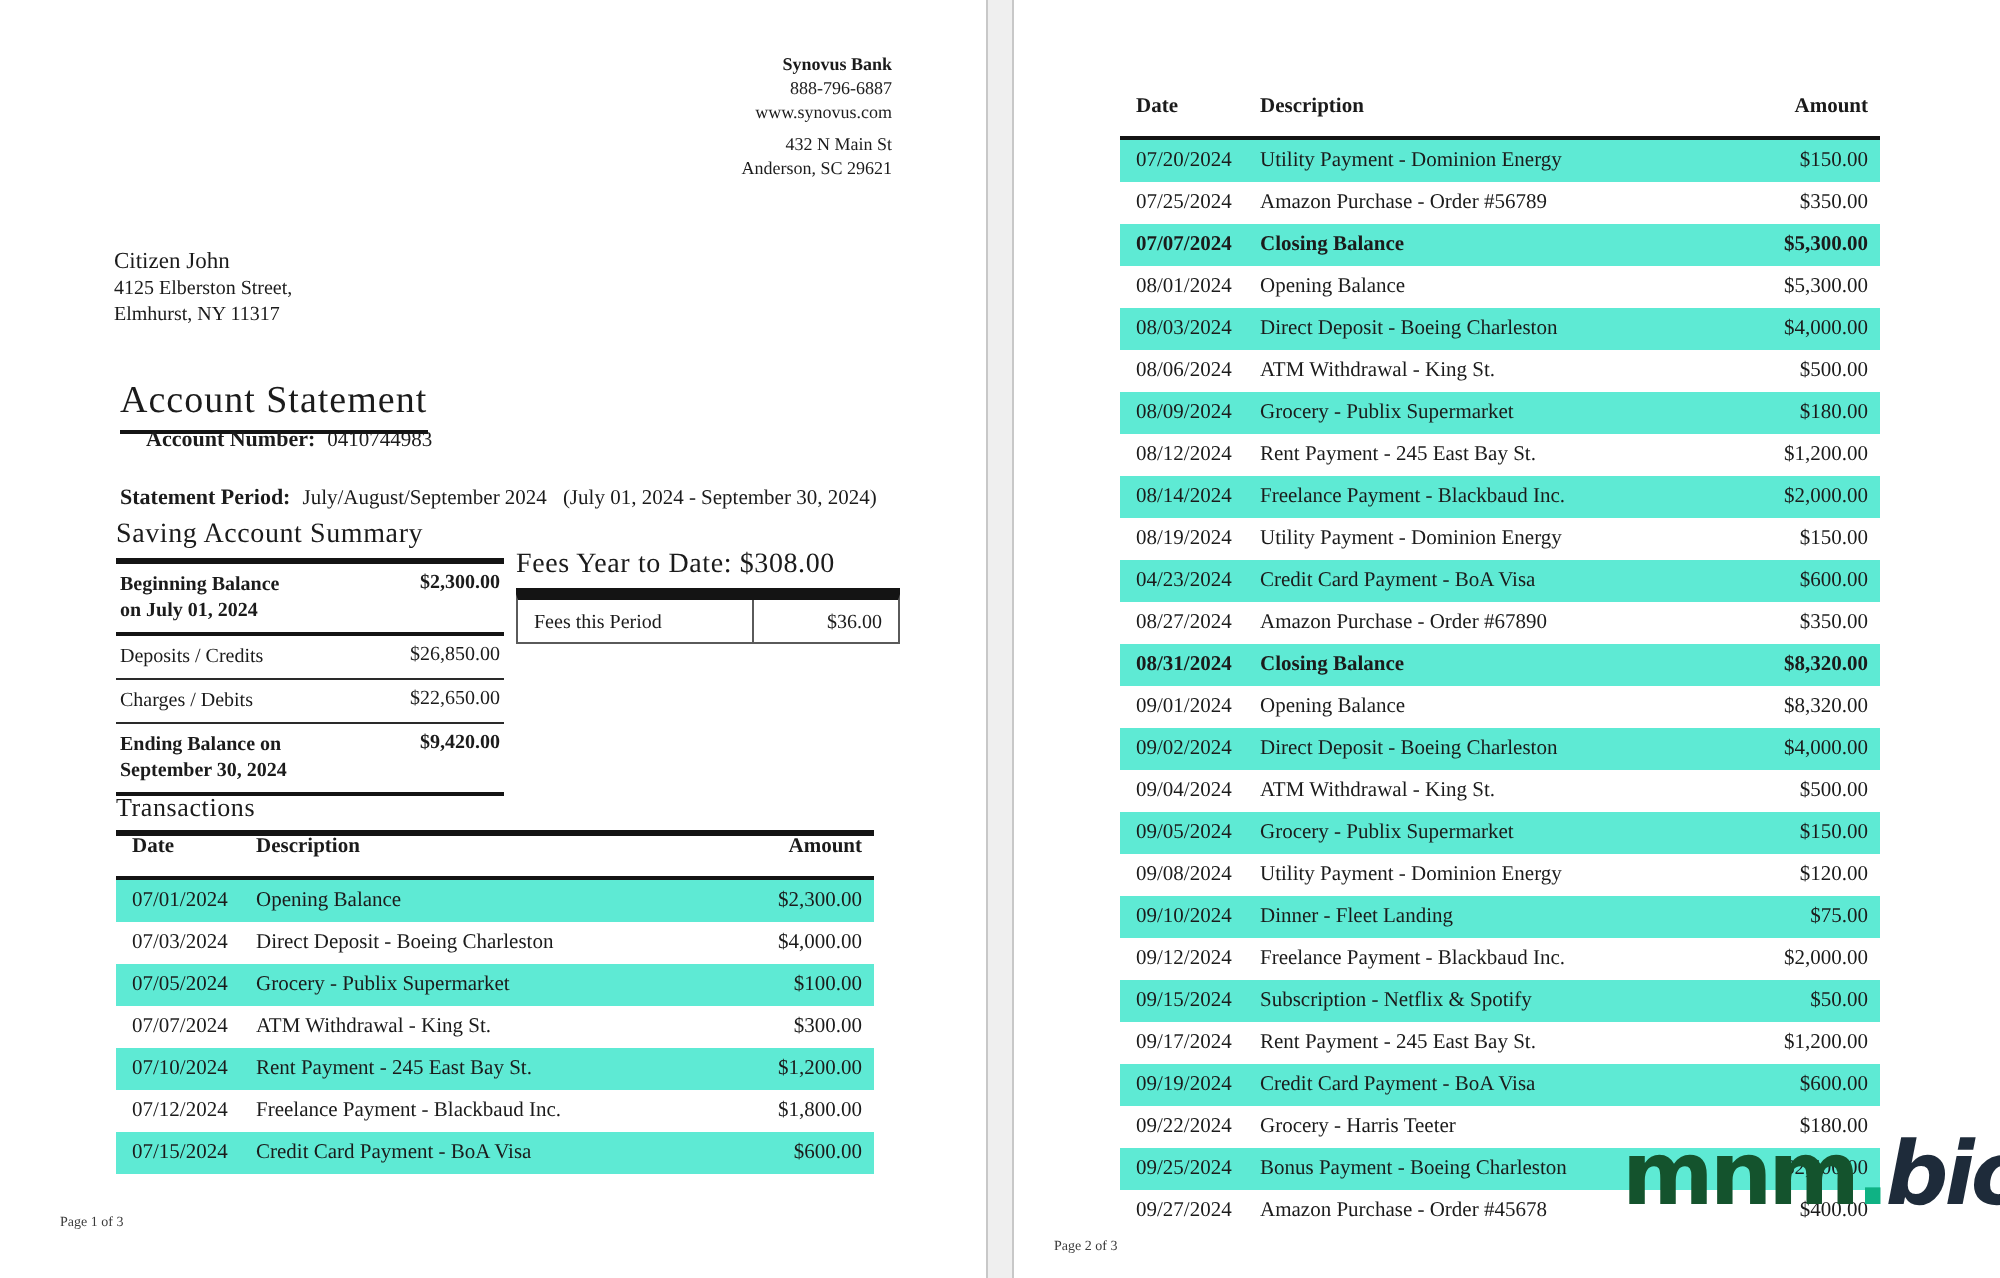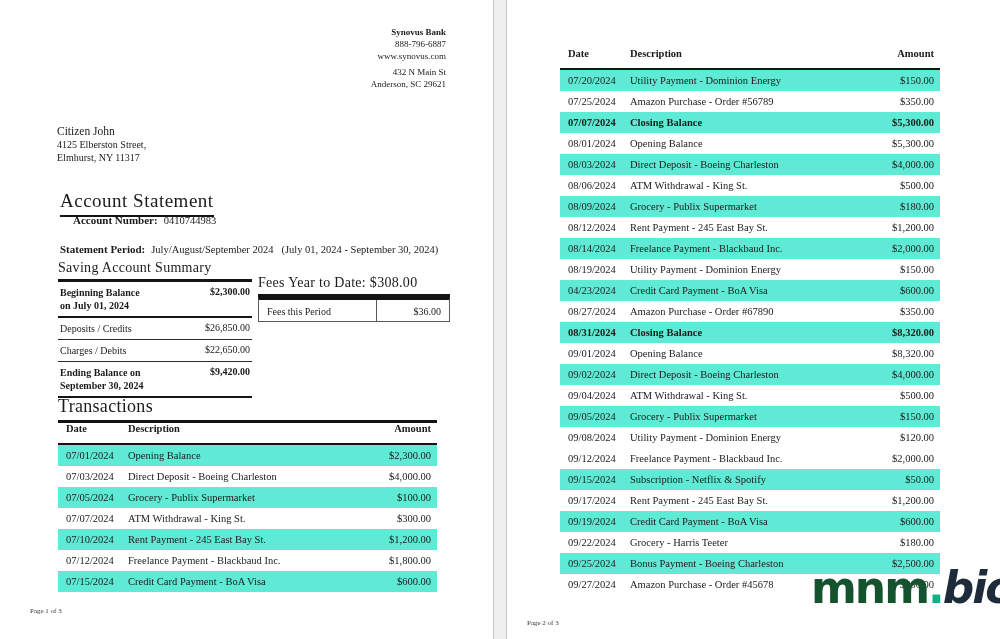--- a/index.html
+++ b/index.html
@@ -56,21 +56,21 @@
 
   
   .fees { position:absolute; left:258px; top:260px; width:192px;margin-top:15px; }
   .fees-box { margin-top:0px; border:1px solid #5a5a5a; border-top:3px solid #141414;
               display:flex; height:25px; }
   .fees-label { flex:1; font-size:10px; padding:6px 0 0 8px; border-right:1px solid #5a5a5a; }
   .fees-amt { width:72px; font-size:10px; text-align:right; padding:6px 8px 0 0; }
 
   
   .tx-section-1 { position:absolute; left:58px; top:396px; width:379px; }
-  .tx-title { font-size:18px; letter-spacing:0.3px; padding-bottom:3px;
+  .tx-title { font-size:13px; letter-spacing:0.3px; padding-bottom:3px;
               border-bottom:3px solid #141414; font-weight:normal; }
   .tx-header { display:flex; align-items:flex-start; height:22px; padding-bottom:17px;
                border-bottom:2px solid #141414; font-size:10.5px; font-weight:bold; }
   .tx-rows {}
   .tx-row { display:flex; align-items:center; height:21px; font-size:10.5px; }
   .tx-row.shaded { background:#5eead4; }
   .tx-row.bold { font-weight:bold; }
   .c-date { width:68px; padding-left:8px; white-space:nowrap; }
   .c-desc { flex:1; padding-left:2px; white-space:nowrap; overflow:hidden; }
   .c-amt  { width:95px; text-align:right; padding-right:6px; white-space:nowrap; }
@@ -291,20 +291,25 @@
           <div class="tx-row shaded">
     <span class="c-date">09/05/2024</span>
     <span class="c-desc">Grocery - Publix Supermarket</span>
     <span class="c-amt">$150.00</span>
   </div>
           <div class="tx-row">
     <span class="c-date">09/08/2024</span>
     <span class="c-desc">Utility Payment - Dominion Energy</span>
     <span class="c-amt">$120.00</span>
   </div>
+          <div class="tx-row shaded">
+    <span class="c-date">09/10/2024</span>
+    <span class="c-desc">Dinner - Fleet Landing</span>
+    <span class="c-amt">$75.00</span>
+  </div>
           <div class="tx-row">
     <span class="c-date">09/12/2024</span>
     <span class="c-desc">Freelance Payment - Blackbaud Inc.</span>
     <span class="c-amt">$2,000.00</span>
   </div>
           <div class="tx-row shaded">
     <span class="c-date">09/15/2024</span>
     <span class="c-desc">Subscription - Netflix &amp; Spotify</span>
     <span class="c-amt">$50.00</span>
   </div>

